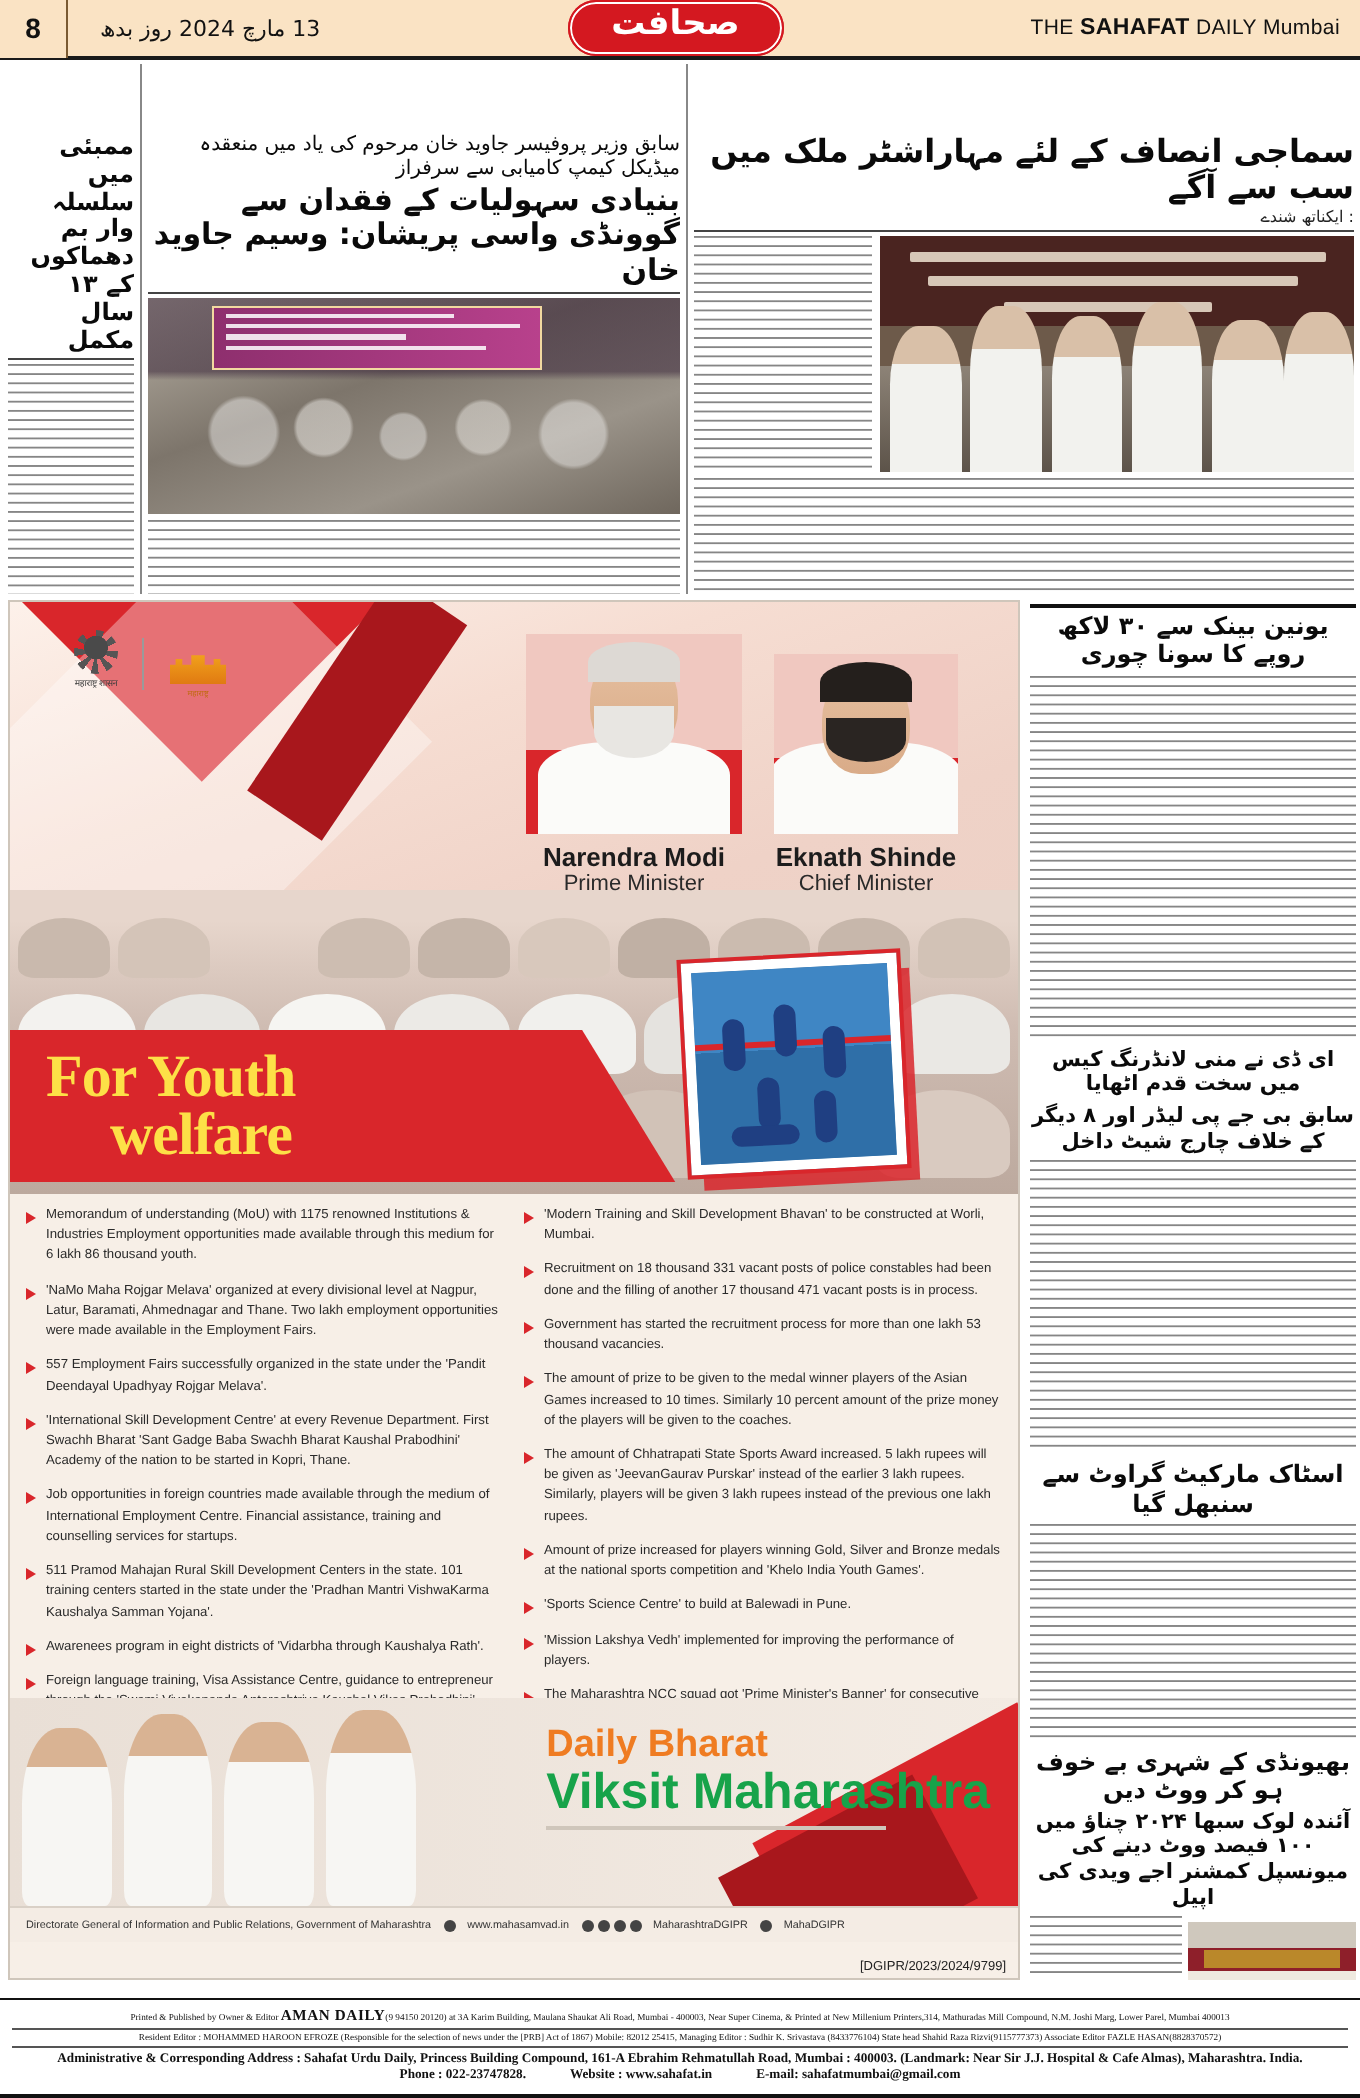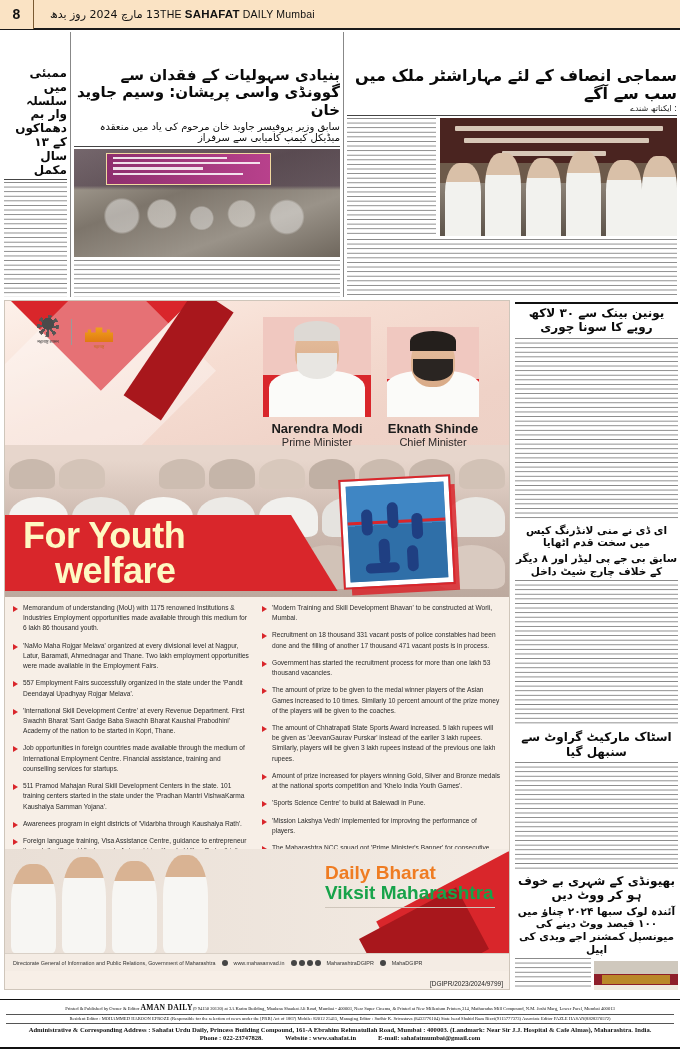--- a/index.html
+++ b/index.html
@@ -214,22 +214,22 @@
   .kabaddi .line { position:absolute; left:0; width:100%; height:3px; background:#d9262b; top:38%; }
   .kabaddi .pl { position:absolute; width:11px; height:26px; border-radius:6px; background:#1f3f82; }
 
   .forYouth {
     position:absolute; left:0; bottom:6px; width:66%; height:76px;
     background:#d9262b; z-index:7;
     clip-path: polygon(0 0, 86% 0, 100% 100%, 0 100%);
     display:flex; align-items:center;
   }
   .forYouth .t {
-    color:#fef9c3; font-weight:bold; font-size:36px; line-height:.98;
-    padding-left:18px; letter-spacing:-.5px;
+    color:#fde047; font-weight:bold; font-size:30px; line-height:.98;
+    padding-left:18px; letter-spacing:-.5px;font-family:Liberation Serif, serif;
   }
   .forYouth .t .l2 { display:block; padding-left:32px; }
 
   .ad-bullets { display:flex; width:100%; padding:6px 8px 0 8px; gap:10px; height:252px; }
   .bcol { flex:1; }
   .bullet { display:flex; gap:5px; margin-bottom:7px; }
   .bullet .tri {
     width:0;height:0;flex:0 0 auto;margin-top:3px;
     border-top:3.5px solid transparent; border-bottom:3.5px solid transparent;
     border-left:5px solid #d9262b;
@@ -241,21 +241,21 @@
   .ad-footer-band .grp {
     position:absolute; left:6px; bottom:0; width:58%; height:100%;
     display:flex; align-items:flex-end; gap:6px;
   }
   .ad-footer-band .man {
     flex:1; height:86%; border-radius:42% 42% 8% 8%;
     background: linear-gradient(to bottom,#d9b393 0 22%, #f7f6f3 22%);
   }
   .vb-wrap { position:absolute; right:14px; top:14px; text-align:left; z-index:3;}
   .vb1 { font-size:19px; font-weight:bold; color:#ef7c22; line-height:1.05; }
-  .vb2 { font-size:19px; font-weight:bold; color:#17a34a; line-height:1.05; }
+  .vb2 { font-size:25px; font-weight:bold; color:#17a34a; line-height:1.05; }
   .vb-rule { height:1.5px; background:#cfc6bb; margin-top:4px; width:170px; }
   .ad-footer-band .corner {
     position:absolute; right:-30px; bottom:-20px; width:150px; height:92px;
     background:#d9262b; transform: rotate(-28deg);
   }
   .ad-footer-band .corner2 {
     position:absolute; right:30px; bottom:-26px; width:110px; height:70px;
     background:#a8171c; transform: rotate(-28deg);
   }
   .dgipr-line {
@@ -310,20 +310,23 @@
   .footer-rule { position:absolute; left:0; bottom:0; width:100%; height:2px; background:#111; }
 </style>
 </head>
 <body>
 
 <div class="page">
 
   <div class="masthead">
     <div class="page-number">8</div>
     <div class="masthead-date">13 مارچ 2024 روز بدھ</div>
+    <div class="masthead-logo-wrap">
+      <div class="logo-pill">صحافت</div>
+    </div>
     <div class="masthead-right"><span>THE </span><b>SAHAFAT</b><span> DAILY Mumbai</span></div>
   </div>
 
   <div class="topband">
 
     <div class="story" style="width:336px;">
       <div class="headline hl-xl" style="margin-top:2px;">سماجی انصاف کے لئے مہاراشٹر ملک میں سب سے آگے</div>
       <div class="kicker">: ایکناتھ شندے</div>
       <div class="hr-thin"></div>
       <div style="display:flex; flex-direction:row-reverse; gap:4px;">
@@ -340,22 +343,22 @@
         </div>
         <div class="urdu-body dense" style="width:90px;height:118px;"></div>
       </div>
       <div class="urdu-body dense" style="width:100%;height:126px;margin-top:3px;
         background-image: repeating-linear-gradient(to bottom, rgba(25,25,25,.85) 0px, rgba(25,25,25,.85) 1px, rgba(255,255,255,0) 1px, rgba(255,255,255,0) 4.6px);"></div>
     </div>
 
     <div class="col-sep"></div>
 
     <div class="story" style="width:272px;">
+      <div class="headline hl-sm" style="margin-top:2px;">سابق وزیر پروفیسر جاوید خان مرحوم کی یاد میں منعقدہ میڈیکل کیمپ کامیابی سے سرفراز</div>
       <div class="headline hl-lg" style="margin-top:2px;">بنیادی سہولیات کے فقدان سے گوونڈی واسی پریشان: وسیم جاوید خان</div>
-      <div class="headline hl-sm" style="margin-top:2px;">سابق وزیر پروفیسر جاوید خان مرحوم کی یاد میں منعقدہ میڈیکل کیمپ کامیابی سے سرفراز</div>
       <div class="hr-thin"></div>
       <div class="photo" style="width:100%;height:108px;">
         <div class="photo-banner">
           <div class="bl" style="width:70%;"></div>
           <div class="bl" style="width:90%;"></div>
           <div class="bl" style="width:55%;"></div>
           <div class="bl" style="width:80%;"></div>
         </div>
       </div>
       <div class="urdu-body dense" style="width:100%;height:140px;margin-top:3px;"></div>

